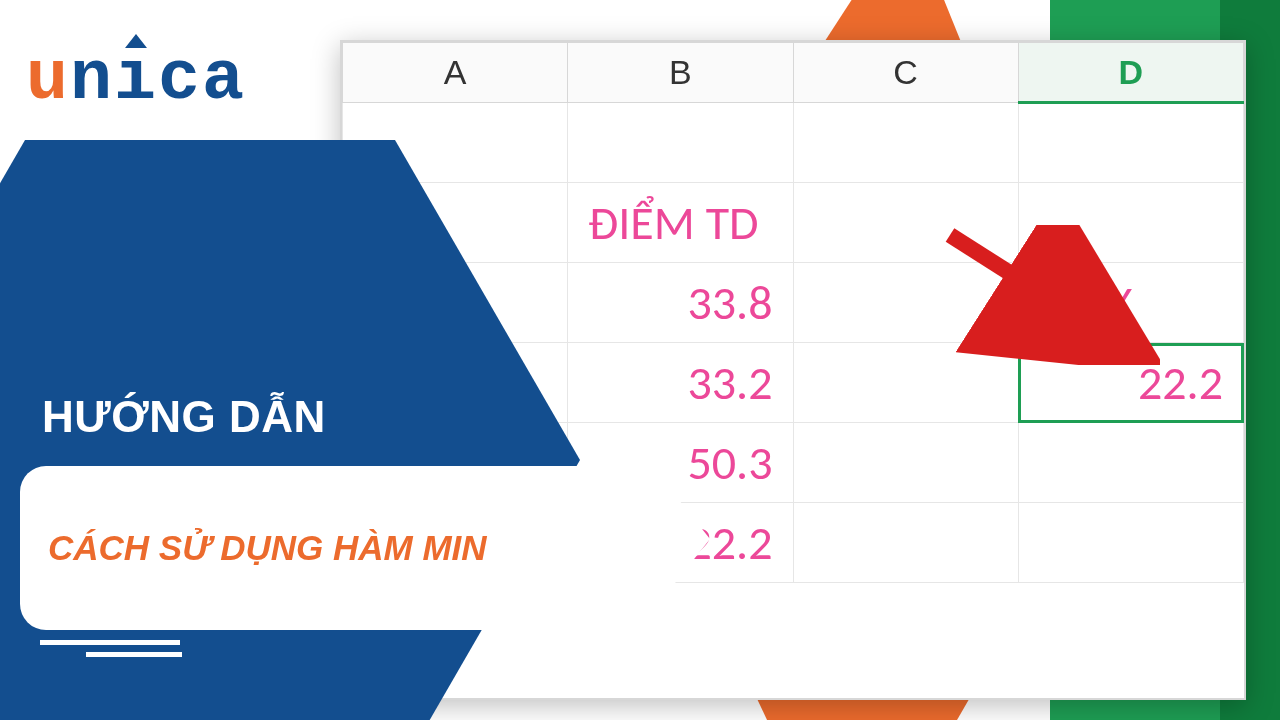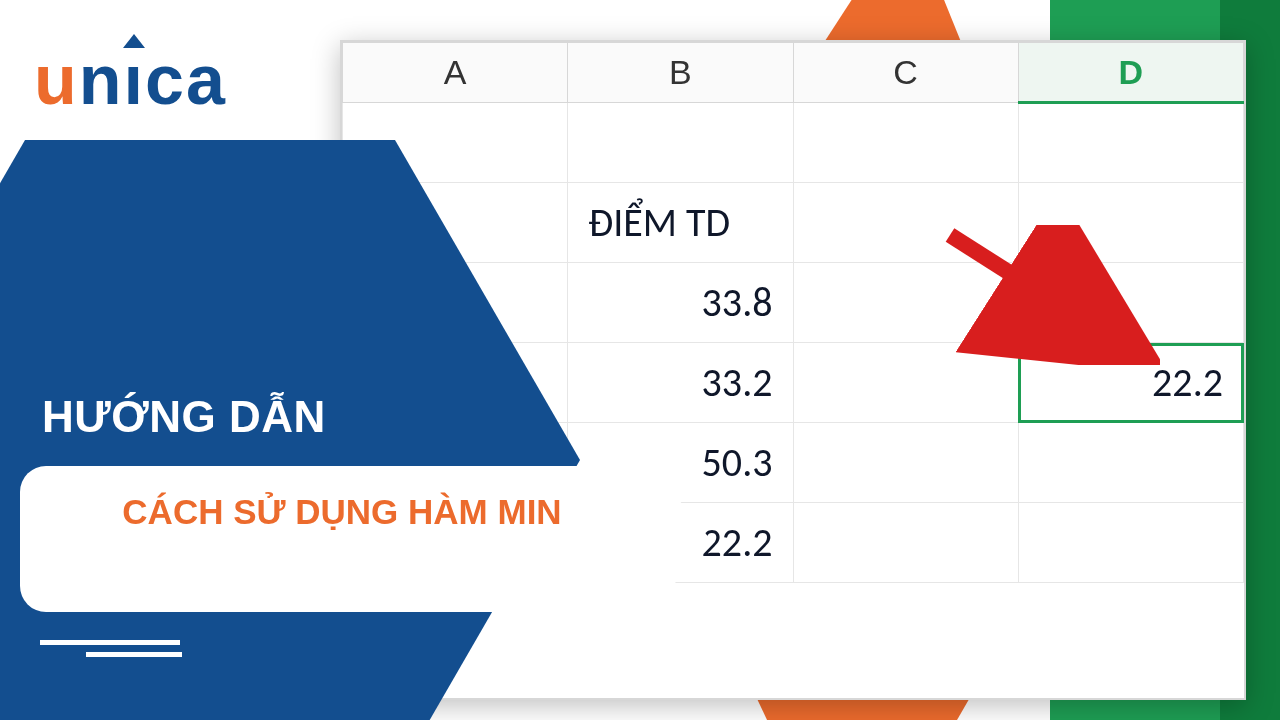--- a/index.html
+++ b/index.html
@@ -80,22 +80,22 @@
   }
   .spreadsheet th.active {
     color: #1e9e54;
     font-weight: 700;
     background: #eef6f1;
     border-bottom: 3px solid #1e9e54;
   }
   .spreadsheet td {
     height: 80px;
     border: 1px solid #e6e6e6;
-    font-size: 40px;
-    color: #0f172a;
+    font-size: 48px;
+    color: #ec4899;
     padding: 0 20px;
     text-align: right;
     font-family: Calibri, Arial, sans-serif;
   }
   .spreadsheet td.label {
     text-align: left;
   }
   .spreadsheet td.header {
     font-weight: 400;
     text-align: left;
@@ -112,25 +112,25 @@
     left: 940px;
     width: 220px;
     height: 140px;
     pointer-events: none;
   }
 
   
   .logo {
     position: absolute;
     top: 40px;
-    left: 34px;
+    left: 26px;
     font-size: 70px;
     font-weight: 700;
     letter-spacing: 2px;
-    font-family: Liberation Sans, sans-serif;
+    font-family: Liberation Mono, monospace;
   }
   .logo .u1 { color: #ec6b2d; }
   .logo .rest { color: #134e8f; }
   .logo .i-dot {
     display: inline-block;
     position: relative;
   }
   .logo .i-dot::before {
     content: "";
     position: absolute;
@@ -166,27 +166,28 @@
     font-weight: 800;
     letter-spacing: 0.5px;
     font-family: "Segoe UI", Arial, sans-serif;
   }
 
   .white-card {
     position: absolute;
     top: 466px;
     left: 20px;
     width: 644px;
-    height: 146px;
+    height: 164px;
     background: #ffffff;
     border-radius: 26px;
     padding: 22px 28px;
     display: flex;
-    flex-direction: row;
+    flex-direction: column;
     justify-content: center;
+    font-style: italic;
   }
   .white-card .line {
     color: #ec6b2d;
     font-size: 35px;
     font-weight: 800;
     line-height: 1.35;
     font-family: "Segoe UI", Arial, sans-serif;
   }
   .card-arrow {
     position: absolute;

